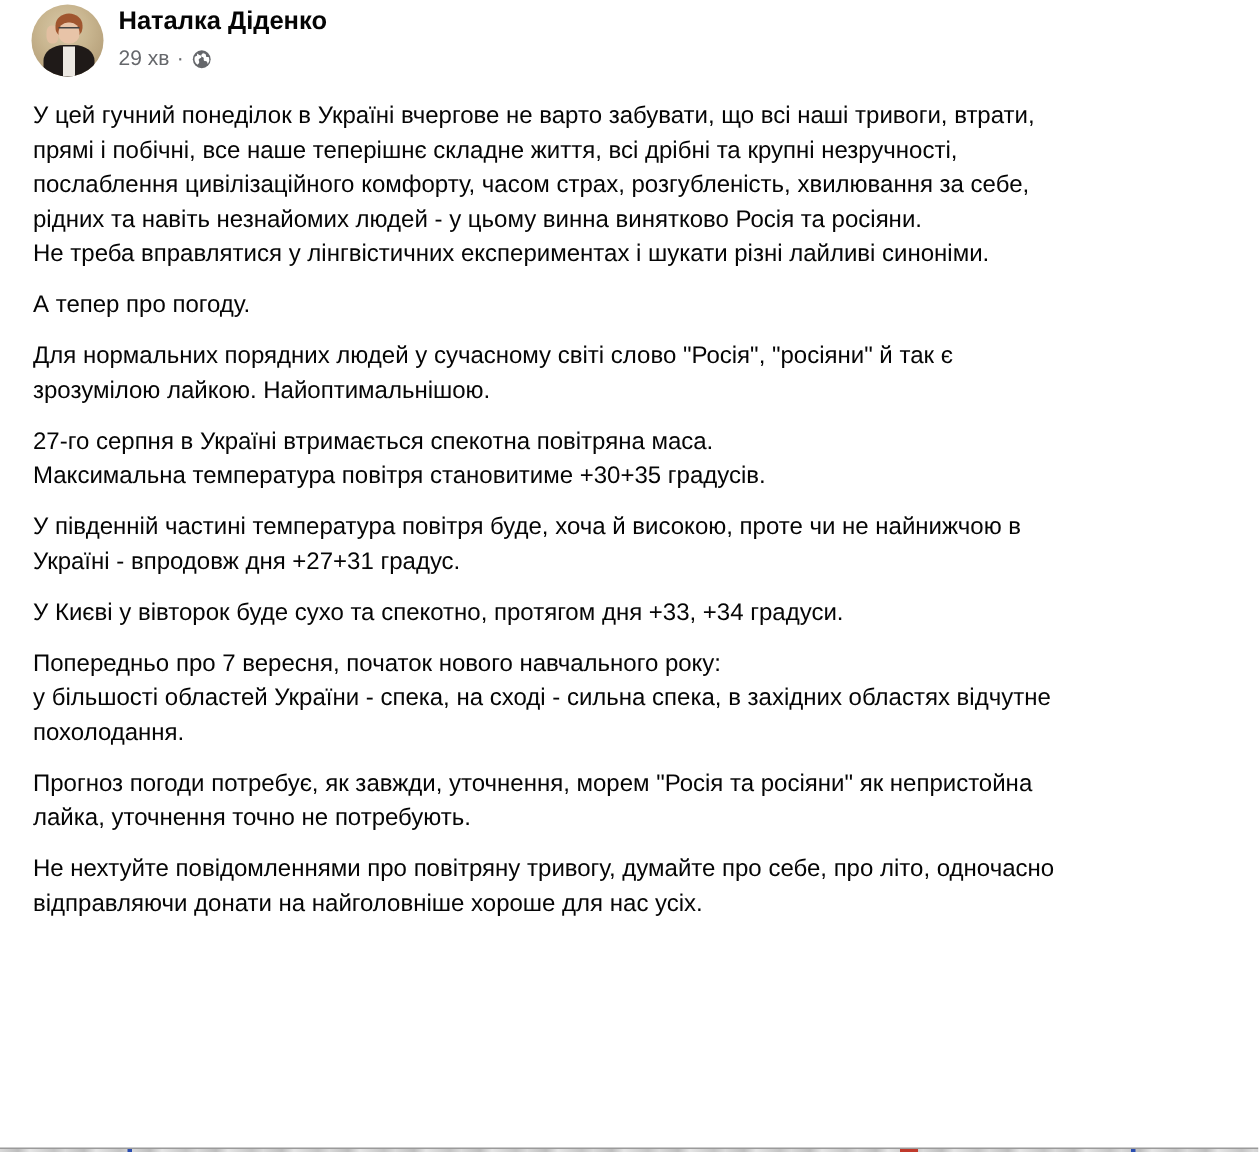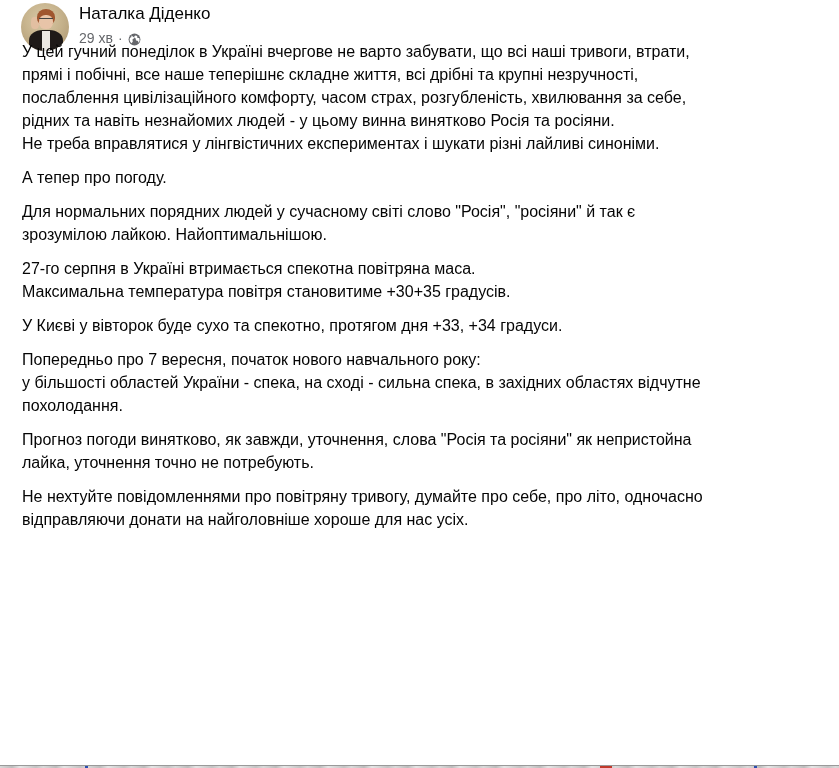--- a/index.html
+++ b/index.html
@@ -70,21 +70,21 @@
       width: 8px; height: 12px;
       background: #e2bfa1;
       border-radius: 40%;
     }
     .header-text {
       margin-left: 10px;
       display: flex;
       flex-direction: column;
     }
     .author-name {
-      font-weight: normal;
+      font-weight: bold;
       font-size: 17px;
       color: #050505;
       line-height: 22px;
       margin-top: 0px;
       cursor: pointer;
     }
     .meta-row {
       display: flex;
       align-items: center;
       font-size: 14px;
@@ -94,21 +94,21 @@
     }
     .meta-row .dot { margin: 0 5px; }
     .globe-icon {
       width: 13px;
       height: 13px;
       display: inline-block;
     }
     .post-body {
       position: absolute;
       left: 22px;
-      top: 40px;
+      top: 66px;
       width: 800px;
       font-size: 16px;
       line-height: 23px;
       color: #050505;
     }
     .post-body p {
       margin: 0 0 11px 0;
       white-space: pre-line;
     }
     .attached-image {
@@ -162,25 +162,27 @@
   <p>У цей гучний понеділок в Україні вчергове не варто забувати, що всі наші тривоги, втрати,
 прямі і побічні, все наше теперішнє складне життя, всі дрібні та крупні незручності,
 послаблення цивілізаційного комфорту, часом страх, розгубленість, хвилювання за себе,
 рідних та навіть незнайомих людей - у цьому винна винятково Росія та росіяни.
 Не треба вправлятися у лінгвістичних експериментах і шукати різні лайливі синоніми.</p>
   <p>А тепер про погоду.</p>
   <p>Для нормальних порядних людей у сучасному світі слово "Росія", "росіяни" й так є
 зрозумілою лайкою. Найоптимальнішою.</p>
   <p>27-го серпня в Україні втримається спекотна повітряна маса.
 Максимальна температура повітря становитиме +30+35 градусів.</p>
+  <p>У південній частині температура повітря буде, хоча й високою, проте чи не найнижчою в
+Україні - впродовж дня +27+31 градус.</p>
   <p>У Києві у вівторок буде сухо та спекотно, протягом дня +33, +34 градуси.</p>
   <p>Попередньо про 7 вересня, початок нового навчального року:
 у більшості областей України - спека, на сході - сильна спека, в західних областях відчутне
 похолодання.</p>
-  <p>Прогноз погоди винятково, як завжди, уточнення, слова "Росія та росіяни" як непристойна
+  <p>Прогноз погоди потребує, як завжди, уточнення, морем "Росія та росіяни" як непристойна
 лайка, уточнення точно не потребують.</p>
   <p>Не нехтуйте повідомленнями про повітряну тривогу, думайте про себе, про літо, одночасно
 відправляючи донати на найголовніше хороше для нас усіх.</p>
 </div>
 
 <div class="attached-image">
   <div class="mark-blue1"></div>
   <div class="mark-red"></div>
   <div class="mark-blue2"></div>
 </div>

